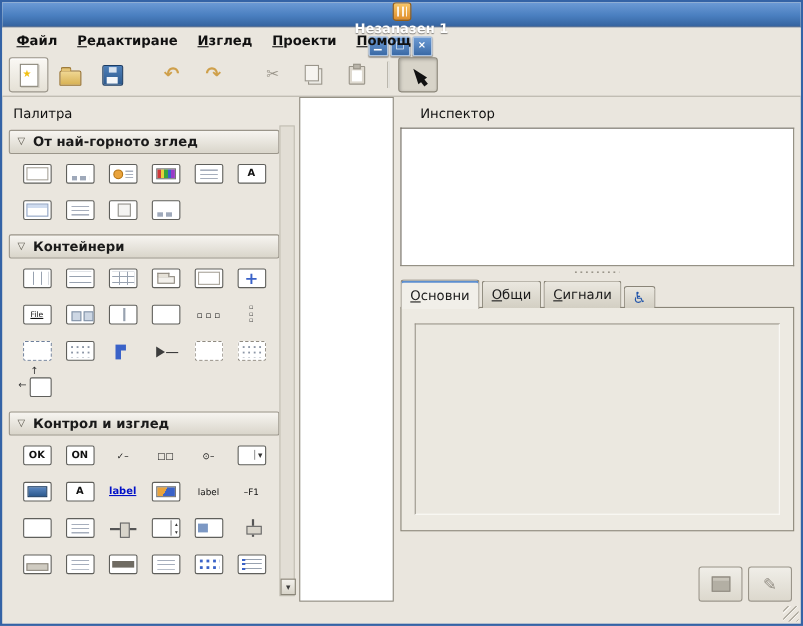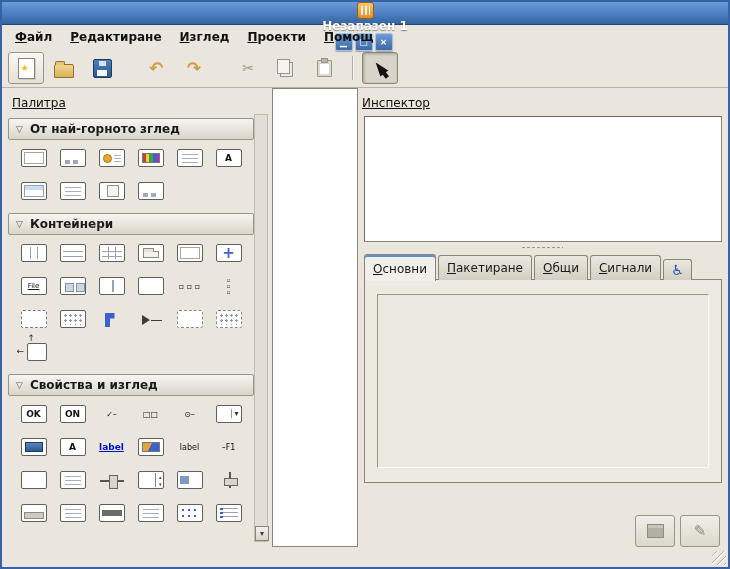--- a/index.html
+++ b/index.html
@@ -54,21 +54,21 @@
                  margin:-3px 3px 0 -3px; box-shadow:3px 3px 0 -1px #eceae4, 3px 3px 0 0 #9a958a; }
   .ic-clipboard { position:relative; width:13px; height:15px; background:#ded9cf; border:1px solid #9a958a; border-radius:1px; }
   .ic-clipboard::before { content:""; position:absolute; top:-3px; left:3px; width:5px; height:3px; background:#b9b4a9; border:1px solid #9a958a; }
   .ic-clipboard::after { content:""; position:absolute; left:2px; right:2px; top:3px; bottom:2px; background:#fff; }
   .ic-pointer-arrow { position:relative; width:0; height:0; border-left:5px solid transparent;
                  border-right:5px solid transparent; border-bottom:14px solid #111; transform:rotate(-38deg); }
   .ic-pointer-arrow::after { content:""; position:absolute; top:13px; left:-2px; width:4px; height:6px; background:#111; }
 
   
   .content { position:relative; height:480px; }
-  .panel-title { font-size:12px; color:#111;text-decoration:underline; }
+  .panel-title { font-size:12px; color:#111; }
 
   .palette { position:absolute; left:6px; top:0; width:246px; }
   .palette .panel-title { margin:8px 0 8px 4px; }
   .psec-header { height:20px; display:flex; align-items:center; gap:7px; padding:0 7px; margin-top:3px;
                  font-size:12px; font-weight:bold; color:#1a1a1a;
                  background:linear-gradient(#f7f5f1,#d9d5ca); border:1px solid #9a958a; border-radius:2px; }
   .exp { font-size:9px; color:#5c584e; line-height:1; }
   .psec-grid { display:grid; grid-template-columns:repeat(6,1fr); row-gap:15px; padding:9px 6px 10px; justify-items:center; }
 
   .pi { position:relative; box-sizing:border-box; width:26px; height:18px; background:#fff;
@@ -160,21 +160,21 @@
              background:linear-gradient(#f4f2ed,#d8d4c9); border:1px solid #8a8578;
              display:flex; align-items:center; justify-content:center; }
   .arrow-down { font-size:8px; color:#3c3c3c; line-height:1; }
 
   
   .canvas { position:absolute; left:270px; top:0; width:86px; height:459px; background:#fff;
             border:1px solid #8a8578; box-sizing:border-box; }
 
   
   .right { position:absolute; left:360px; right:6px; top:0; height:459px; }
-  .right .panel-title { margin:8px 0 6px 0; }
+  .right .panel-title { margin:8px 0 6px 20px; }
   .insp-box { height:124px; margin-left:2px; background:#fff; border:1px solid #8a8578;
               border-top-color:#6e695e; border-left-color:#6e695e; }
   .grip { height:10px; display:flex; align-items:center; justify-content:center; }
   .grip span { width:42px; height:3px;
               background-image:radial-gradient(#9a958a 1px, transparent 1.2px); background-size:5px 3px; }
   .tabs { display:flex; align-items:flex-end; height:28px; margin-left:2px; position:relative; z-index:2; }
   .tab { padding:5px 8px 5px; font-size:12px; color:#1a1a1a; background:linear-gradient(#ebe8e0,#d3cfc3);
          border:1px solid #8a8578; border-bottom:none; border-radius:3px 3px 0 0; margin-right:2px; }
   .tab u { text-decoration:underline; }
   .tab.active { background:#f1efe9; padding-top:7px; box-shadow:inset 0 2px #5c8fd0; position:relative; top:1px; }
@@ -295,21 +295,21 @@
             <div class="pi k-dashed"></div>
             <div class="pi k-dotgrid"></div>
             <div class="pi k-handle nb"></div>
             <div class="pi k-tri nb"></div>
             <div class="pi k-dashed2"></div>
             <div class="pi k-dashgrid"></div>
             <div class="pi k-cornerarrows"></div>
           </div>
           <div class="psec-header">
             <span class="exp">▽</span>
-            <span>Свойства и изглед</span>
+            <span>Контрол и изглед</span>
           </div>
           <div class="psec-grid">
             <div class="pi c-bold">OK</div>
             <div class="pi c-bold">ON</div>
             <div class="pi nb">✓–</div>
             <div class="pi nb">□□</div>
             <div class="pi nb">⊙–</div>
             <div class="pi k-combo"></div>
             <div class="pi k-imgbtn"></div>
             <div class="pi c-bold">A</div>
@@ -342,21 +342,20 @@
     <div class="canvas"></div>
 
     <div class="right">
       <div class="panel-title">Инспектор</div>
       <div class="insp-box"></div>
       <div class="grip">
           <span></span>
         </div>
       <div class="tabs">
           <div class="tab active"><u>О</u>сновни</div>
-          <div class="tab"><u>П</u>акетиране</div>
           <div class="tab"><u>О</u>бщи</div>
           <div class="tab"><u>С</u>игнали</div>
           <div class="tab icontab"><span class="acc">♿</span></div>
         </div>
       <div class="props-box"></div>
       <div class="actions">
           <div class="abtn">
             <span class="ic-a-widget"></span>
           </div>
           <div class="abtn">

